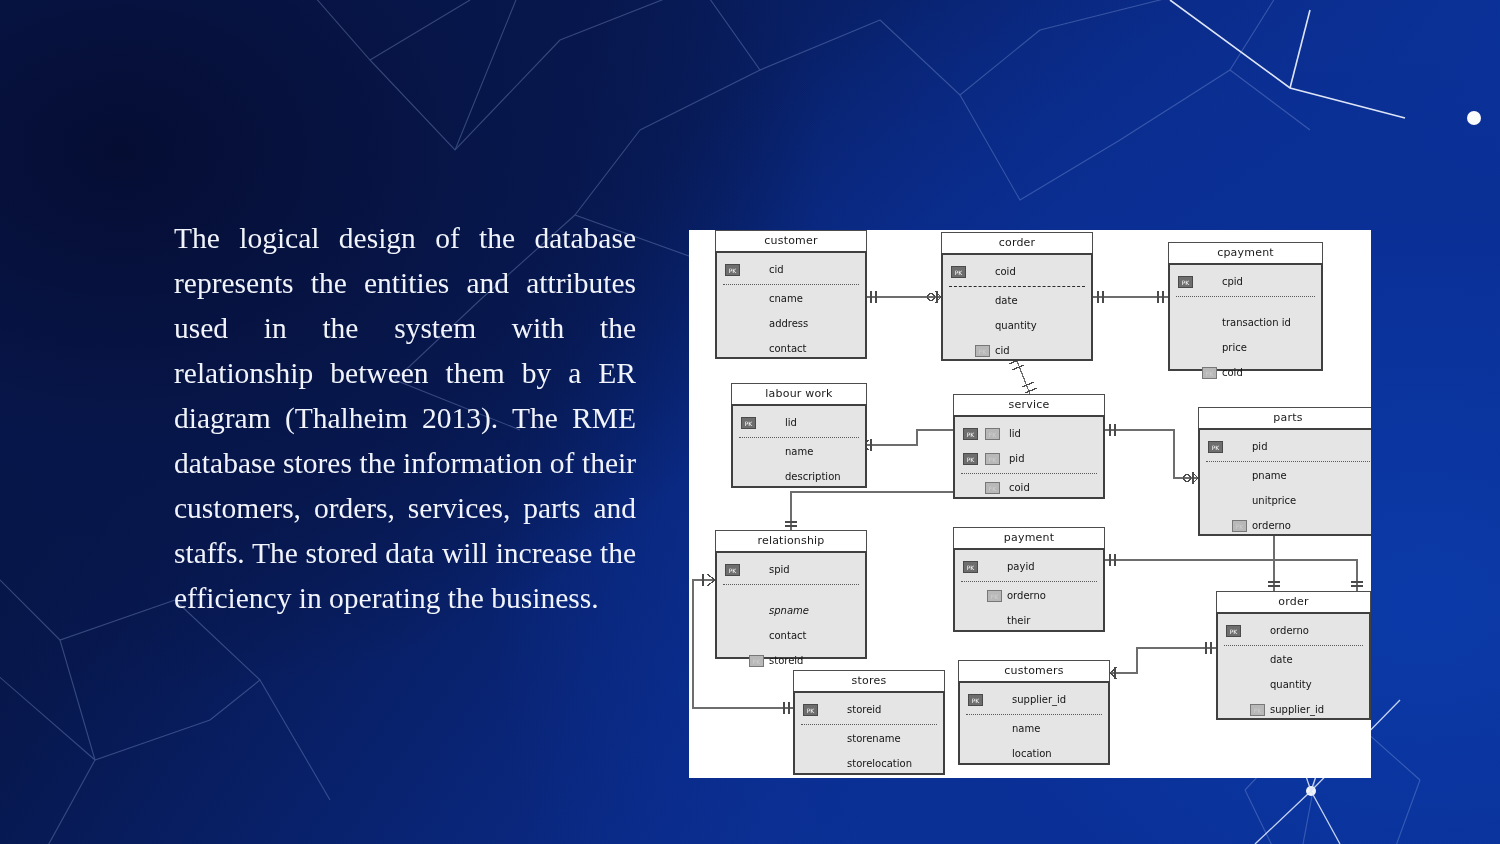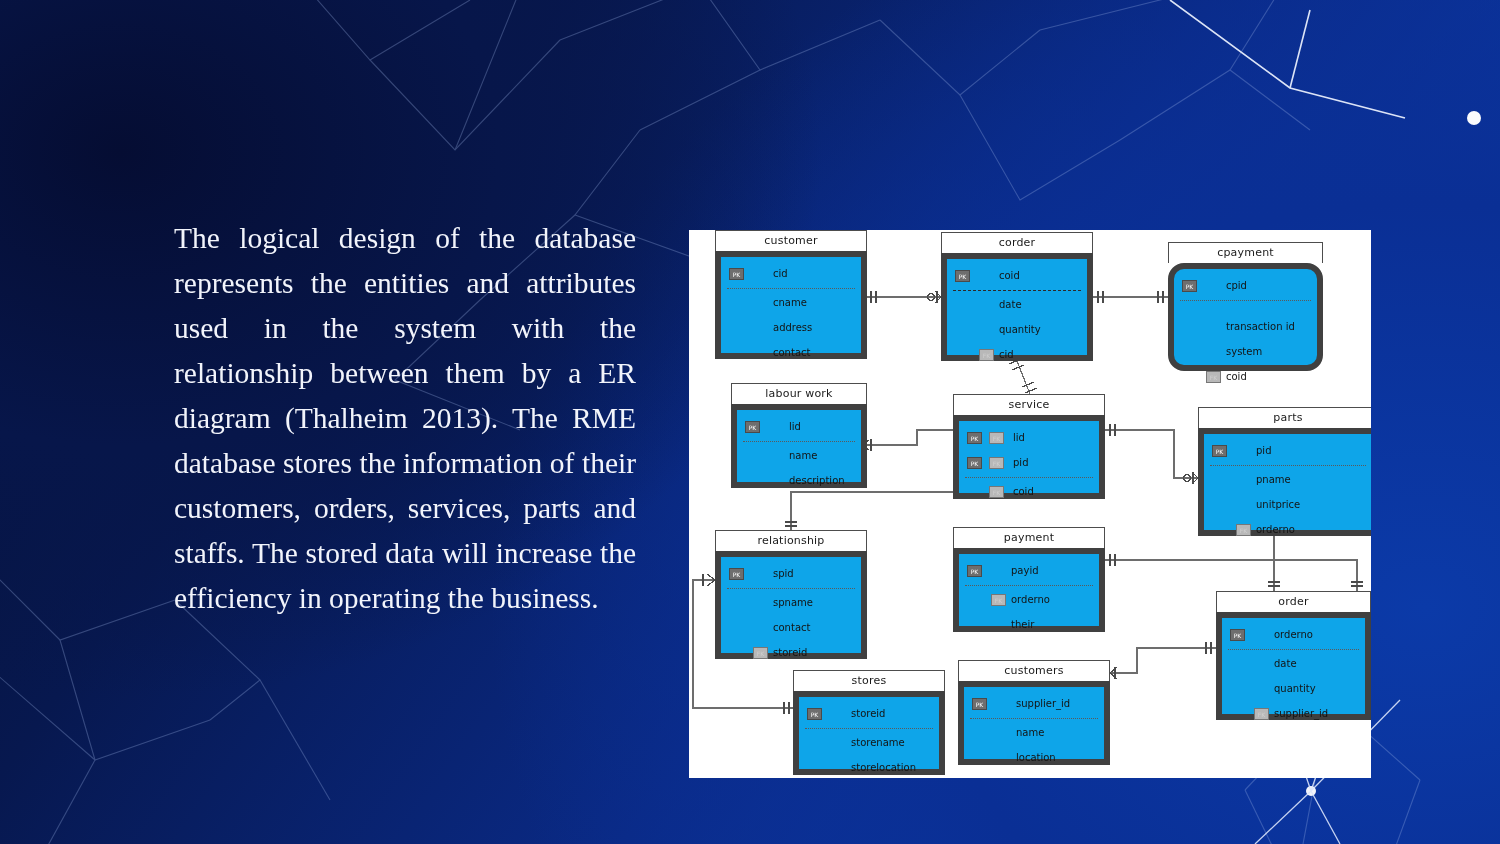--- a/index.html
+++ b/index.html
@@ -63,22 +63,22 @@
     border-bottom: none;
     text-align: center;
     font-family: "DejaVu Sans", sans-serif;
     font-size: 11px;
     color: #1a1a1a;
     line-height: 20px;
     height: 21px;
     letter-spacing: .2px;
   }
   .ent-body {
-    background: #0ea5e9;
-    border: 6px solid #404040;
+    background: #e5e5e5;
+    border: 2px solid #404040;
     padding: 4px 0 5px 0;
     position: relative;
   }
   .attr {
     position: relative;
     height: 25px;
     display: flex;
     align-items: center;
     font-family: "DejaVu Sans", sans-serif;
     font-size: 10px;
@@ -281,31 +281,31 @@
         </div>
         <div class="attr">
           <span class="badge fk" style="left:32px;">FK</span>
           <span class="lbl" style="left:52px;">cid</span>
         </div>
       </div>
     </div>
 
     <div class="ent" style="left:479px;top:12px;width:155px;">
       <div class="ent-title">cpayment</div>
-      <div class="ent-body" style="height:108px;border-radius:16px;">
+      <div class="ent-body" style="height:108px;">
         <div class="attr">
           <span class="badge pk" style="left:8px;">PK</span>
           <span class="lbl" style="left:52px;">cpid</span>
         </div>
         <div class="divider" style="top:31px;"></div>
         <div class="attr" style="margin-top:16px;">
           <span class="lbl" style="left:52px;">transaction id</span>
         </div>
         <div class="attr">
-          <span class="lbl" style="left:52px;">system</span>
+          <span class="lbl" style="left:52px;">price</span>
         </div>
         <div class="attr">
           <span class="badge fk" style="left:32px;">FK</span>
           <span class="lbl" style="left:52px;">coid</span>
         </div>
       </div>
     </div>
 
     <div class="ent" style="left:26px;top:153px;width:152px;padding-left:16px;">
       <div class="ent-title">labour work</div>
@@ -367,21 +367,21 @@
     </div>
 
     <div class="ent" style="left:26px;top:300px;width:152px;">
       <div class="ent-title">relationship</div>
       <div class="ent-body" style="height:108px;">
         <div class="attr">
           <span class="badge pk" style="left:8px;">PK</span>
           <span class="lbl" style="left:52px;">spid</span>
         </div>
         <div class="divider" style="top:31px;"></div>
-        <div class="attr" style="margin-top:4px;">
+        <div class="attr" style="margin-top:16px;font-style:italic;">
           <span class="lbl" style="left:52px;">spname</span>
         </div>
         <div class="attr">
           <span class="lbl" style="left:52px;">contact</span>
         </div>
         <div class="attr">
           <span class="badge fk" style="left:32px;">FK</span>
           <span class="lbl" style="left:52px;">storeid</span>
         </div>
       </div>

